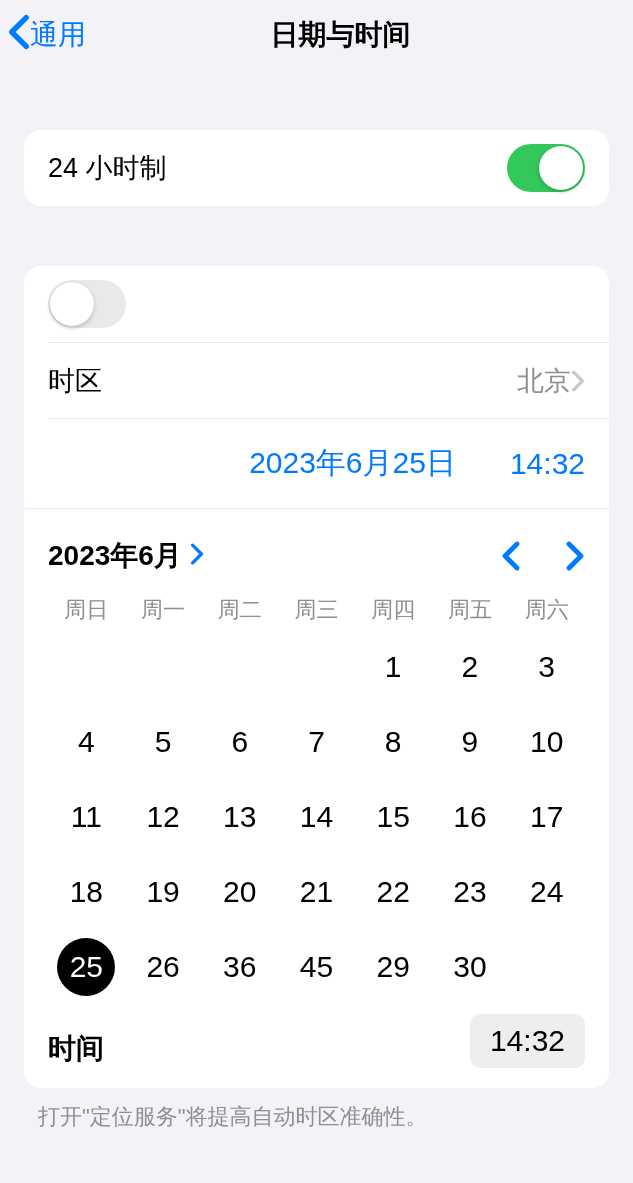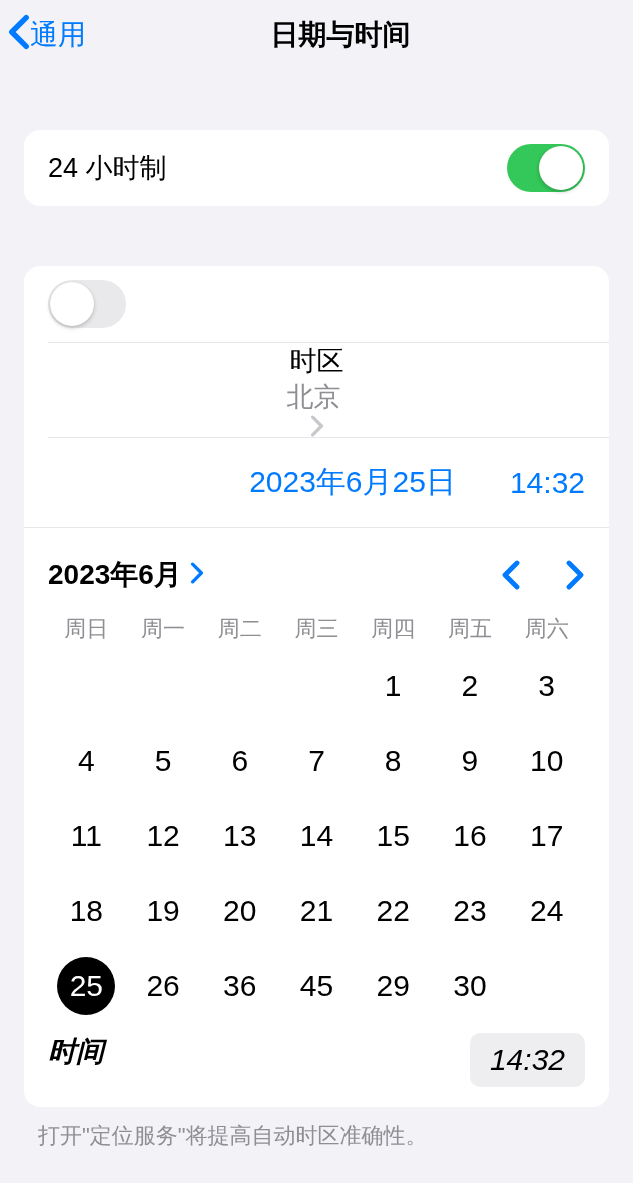--- a/index.html
+++ b/index.html
@@ -48,26 +48,25 @@
     .group.second { margin-top: 60px; }
 
     .row {
       display: flex;
       align-items: center;
       padding: 0 24px;
       min-height: 76px;
       font-size: 27px;
     }
     .row + .row { border-top: 1px solid #e5e5ea; margin-left: 24px; padding-left: 0; }
-    .group.second .row + .row { margin-left: 24px; flex-direction: column; }
+    .group.second .row + .row { margin-left: 24px; }
     .row .label { flex: 1; }
     .row .value {
       color: #8e8e93;
       font-size: 27px;
-      margin-right: 6px;
     }
 
     .chevron { color: #c7c7cc; }
     .chevron svg { width: 14px; height: 22px; display: block; }
 
     
     .switch {
       width: 78px;
       height: 48px;
       border-radius: 24px;
@@ -173,26 +172,25 @@
     .day.selected .num {
       background: #000000;
       color: #fff;
       font-weight: 500;
       text-align: right;
     }
 
     
     .time-row {
       display: flex;
-      align-items: flex-start;
+      align-items: flex-end;
       justify-content: space-between;
       padding: 10px 0 0;
       font-size: 28px;
       font-weight: 600;
-      font-style: italic;
     }
     .time-pill {
       background: #eeeef0;
       border-radius: 10px;
       padding: 10px 20px;
       font-size: 30px;
       font-weight: 400;
     }
 
     

